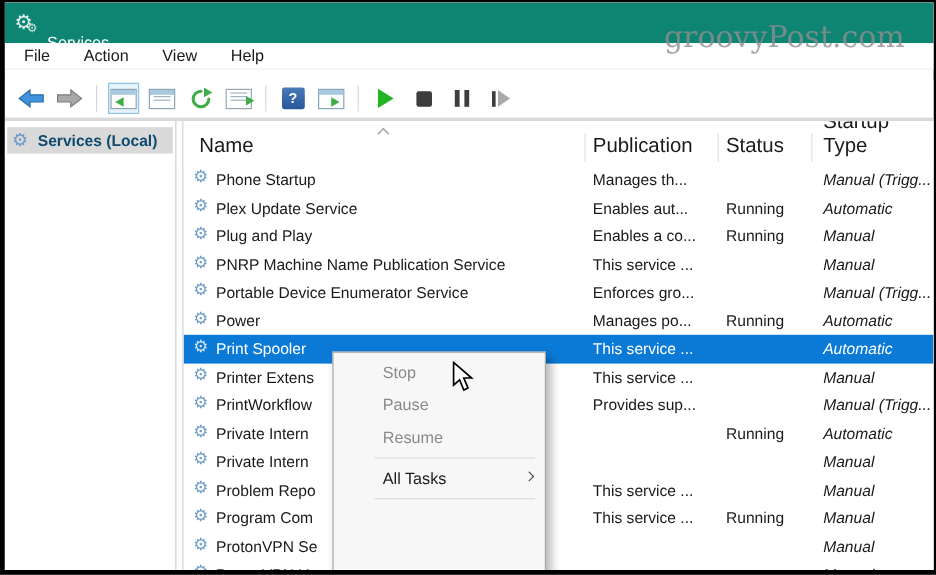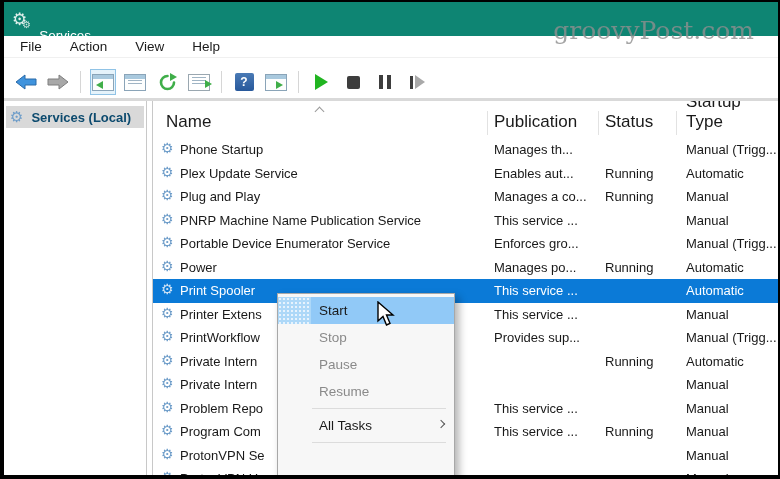--- a/index.html
+++ b/index.html
@@ -60,21 +60,21 @@
   .hsep { position:absolute; top:10px; width:1px; height:24px; background:#e2e2e2; }
   .sort-chevron { position:absolute; top:7px; left:163px; width:7px; height:7px; border-left:1px solid #9a9a9a; border-top:1px solid #9a9a9a; transform:rotate(45deg); }
 
   .rows { position:absolute; left:0; top:37px; right:0; bottom:-60px; }
   .row { height:23.5px; display:flex; align-items:center; position:relative; font-size:13px; color:#191919; }
   .row .gear { position:absolute; left:8px; top:3px; font-size:14px; }
   .cell { overflow:hidden; white-space:nowrap; }
   .c-name { flex:0 0 334px; padding-left:27px; }
   .c-desc { flex:0 0 111px; padding-left:7px; }
   .c-status { flex:0 0 78px; padding-left:7px; }
-  .c-startup { flex:1 0 auto; padding-left:10px; }
+  .c-startup { flex:1 0 auto; padding-left:10px;font-style:italic; }
   .row.selected { background:#0b7ad7; color:#fff; }
   .row.selected .gear { color:#cfe3f5; }
 
   
   .context-menu { position:absolute; left:273px; top:291px; width:178px; height:260px; background:#f7f7f7; border:1px solid #a8a8a8; box-shadow:4px 4px 8px rgba(0,0,0,.3); z-index:40; padding-top:3px; }
   .cm-item { height:27px; display:flex; align-items:center; font-size:13.5px; color:#1a1a1a; position:relative; padding-left:41px; }
   .cm-item.disabled { color:#8a8a8a; }
   .cm-item.hover { background:#91c9f7; }
   .cm-item.hover::before { content:""; position:absolute; left:0; top:0; bottom:0; width:33px;
       background-color:#add8f8; background-image:radial-gradient(circle, rgba(255,255,255,.7) 1px, transparent 1.2px); background-size:4px 4px; }
@@ -209,21 +209,21 @@
           <div class="row">
             <span class="gear">⚙</span>
             <span class="cell c-name">Plex Update Service</span>
             <span class="cell c-desc">Enables aut...</span>
             <span class="cell c-status">Running</span>
             <span class="cell c-startup">Automatic</span>
           </div>
           <div class="row">
             <span class="gear">⚙</span>
             <span class="cell c-name">Plug and Play</span>
-            <span class="cell c-desc">Manages a co...</span>
+            <span class="cell c-desc">Enables a co...</span>
             <span class="cell c-status">Running</span>
             <span class="cell c-startup">Manual</span>
           </div>
           <div class="row">
             <span class="gear">⚙</span>
             <span class="cell c-name">PNRP Machine Name Publication Service</span>
             <span class="cell c-desc">This service ...</span>
             <span class="cell c-status"></span>
             <span class="cell c-startup">Manual</span>
           </div>
@@ -302,21 +302,20 @@
             <span class="cell c-name">ProtonVPN U</span>
             <span class="cell c-desc"></span>
             <span class="cell c-status"></span>
             <span class="cell c-startup">Manual</span>
           </div>
         </div>
     </div>
   </div>
 
   <div class="context-menu" id="context-menu">
-      <div class="cm-item hover">Start</div>
       <div class="cm-item disabled">Stop</div>
       <div class="cm-item disabled">Pause</div>
       <div class="cm-item disabled">Resume</div>
       <div class="cm-sep"></div>
       <div class="cm-item">All Tasks<span class="cm-sub"></span></div>
       <div class="cm-sep"></div>
     </div>
 
   <div class="cursor">
     <svg width="22" height="26" viewBox="0 0 22 26">

